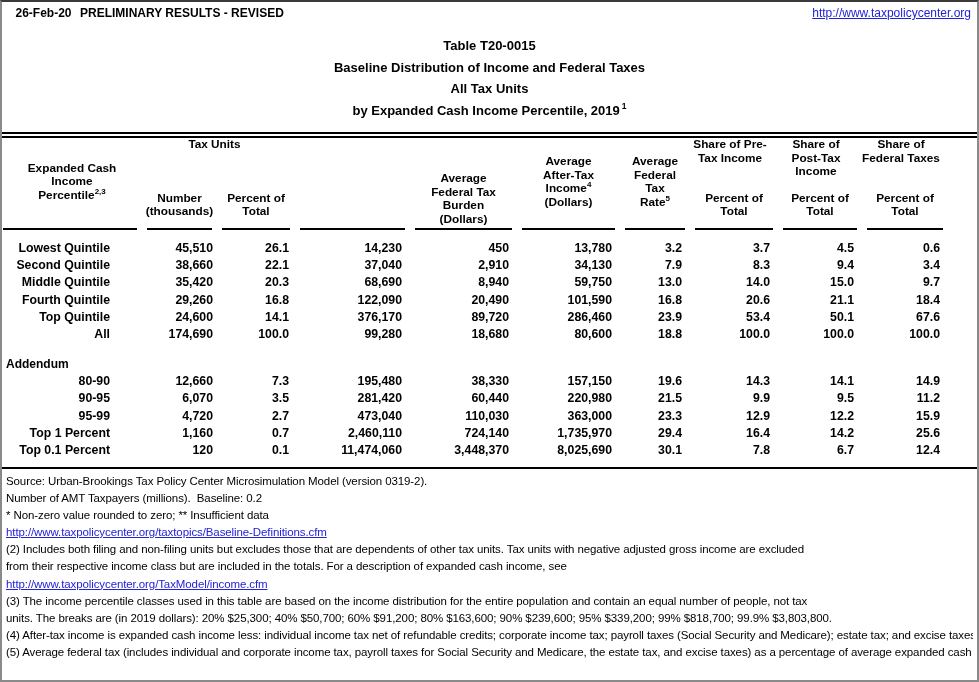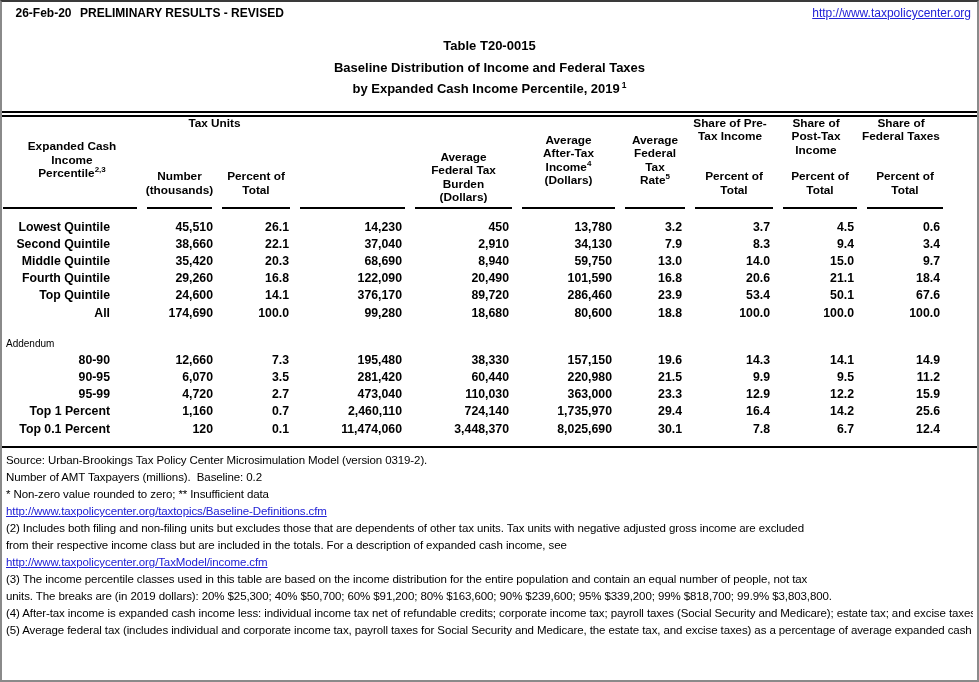--- a/index.html
+++ b/index.html
@@ -34,40 +34,41 @@
   .ul0{ margin-left:1px; }
   
   .trow{ display:grid; grid-template-columns:var(--cols); line-height:17.2px; }
   .trow .c{ text-align:right; padding-right:8px; font-weight:bold; font-size:12.3px;
             white-space:nowrap; overflow:hidden; }
   .trow .c.label{ padding-right:32px; }
   .trow .c:nth-child(2){ padding-right:4px; }
   .trow .c:nth-child(3){ padding-right:6px; }
   #main-rows{ margin-top:10px; }
   .spacer{ height:13px; }
-  .addendum{ font-weight:normal; font-size:10px; line-height:17px; padding-left:4px; }
+  .addendum{ font-weight:bold; font-size:12px; line-height:17px; padding-left:4px; }
   
   .notes{ padding:4px 4px 0 4px; font-size:11.5px; line-height:17.05px; letter-spacing:-0.1px; }
   .note-line{ display:block; white-space:nowrap; overflow:hidden; }
   a.note-line{ font-weight:normal; }
 </style>
 </head>
 <body>
 
 <div class="page">
 
   <div class="topbar">
     <span class="date">26-Feb-20</span>
     <span class="status">PRELIMINARY RESULTS - REVISED</span>
     <a class="link toplink">http://www.taxpolicycenter.org</a>
   </div>
 
   <div class="titles">
     <div>Table T20-0015</div>
     <div>Baseline Distribution of Income and Federal Taxes</div>
+    <div>All Tax Units</div>
     <div><span>by Expanded Cash Income Percentile, 2019</span><sup class="tsup">1</sup></div>
   </div>
 
   <div class="rule2"></div>
 
   <div class="thead">
     <div class="hc" style="grid-column:1;grid-row:1/3;">
       <div><span>Expanded Cash Income Percentile</span><sup>2,3</sup></div>
     </div>
     <div class="hgroup" style="grid-column:2/4;grid-row:1;">

